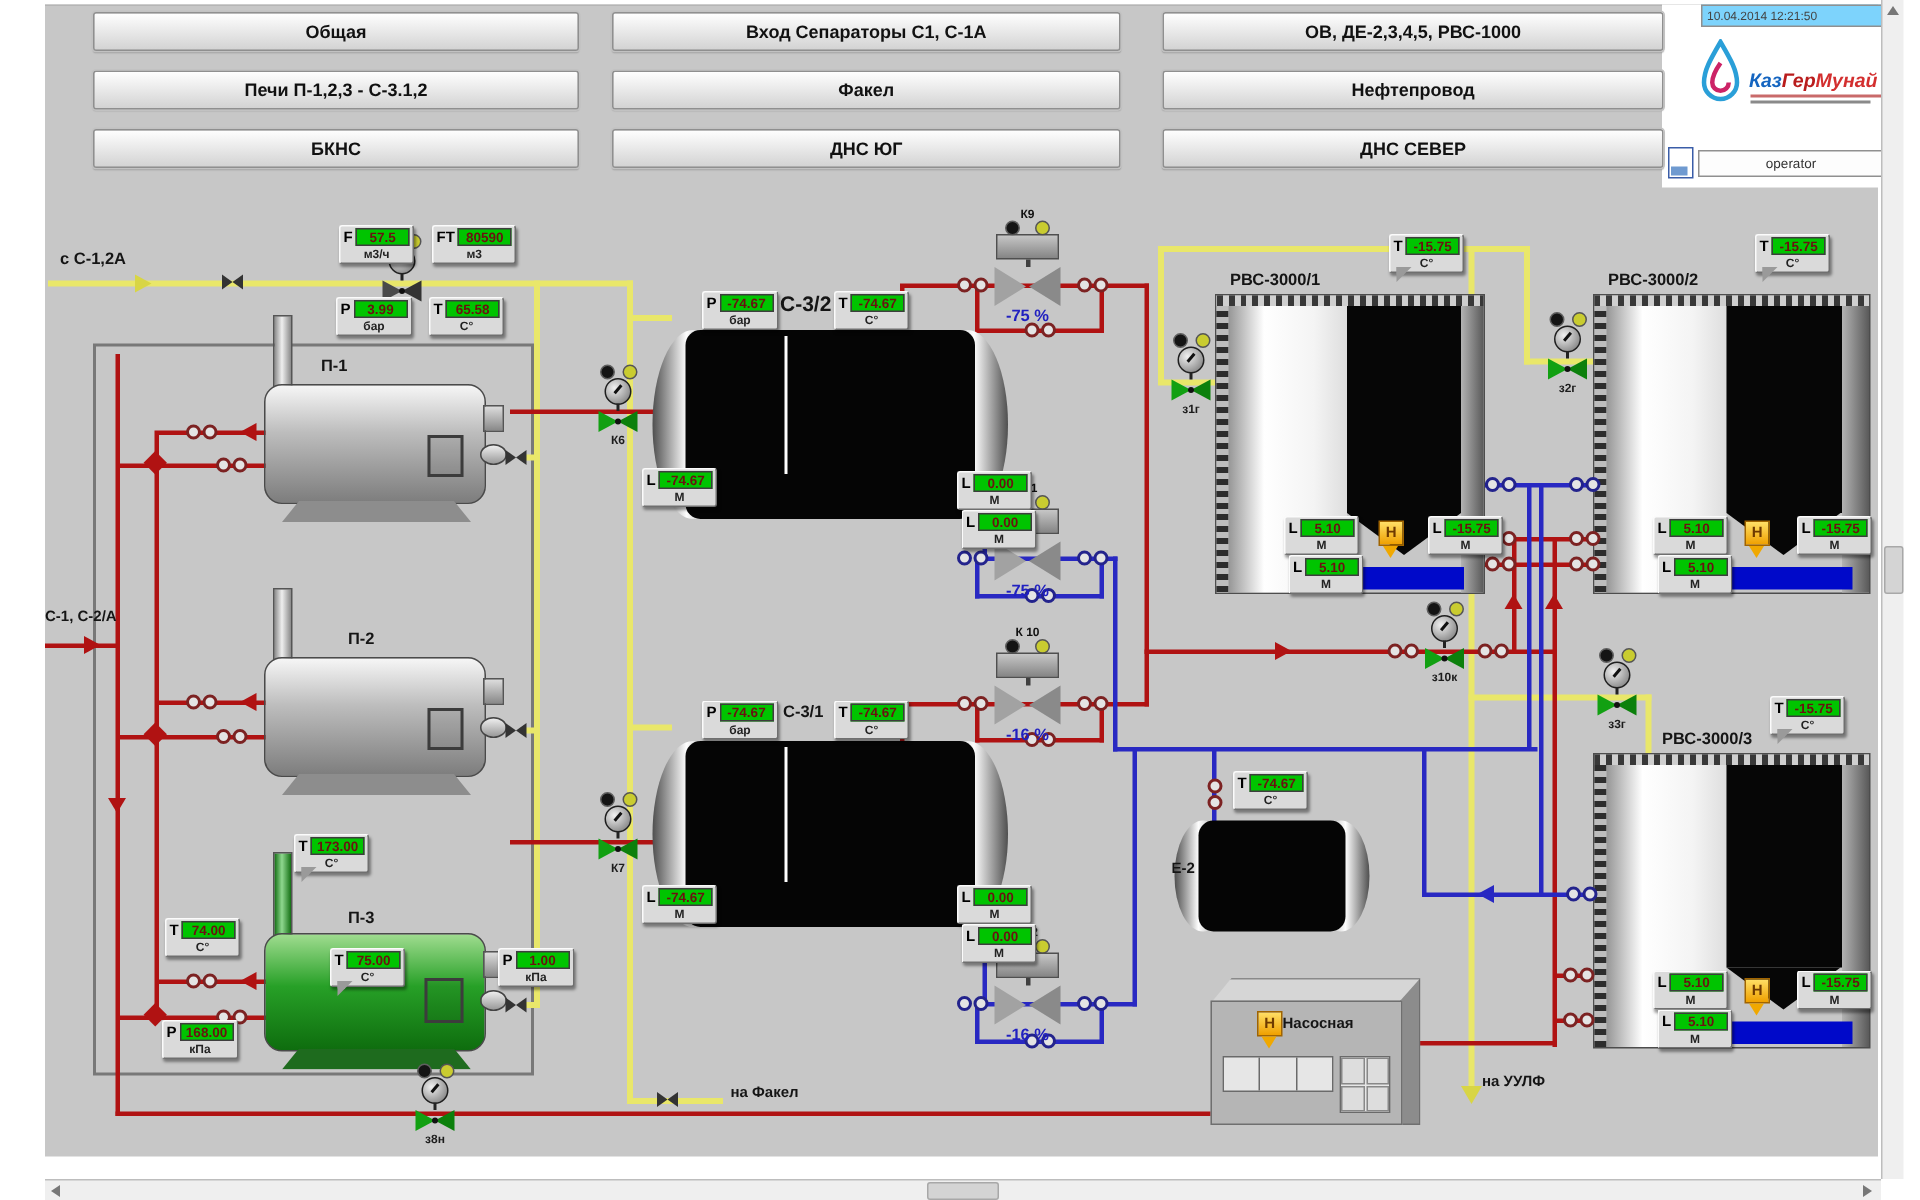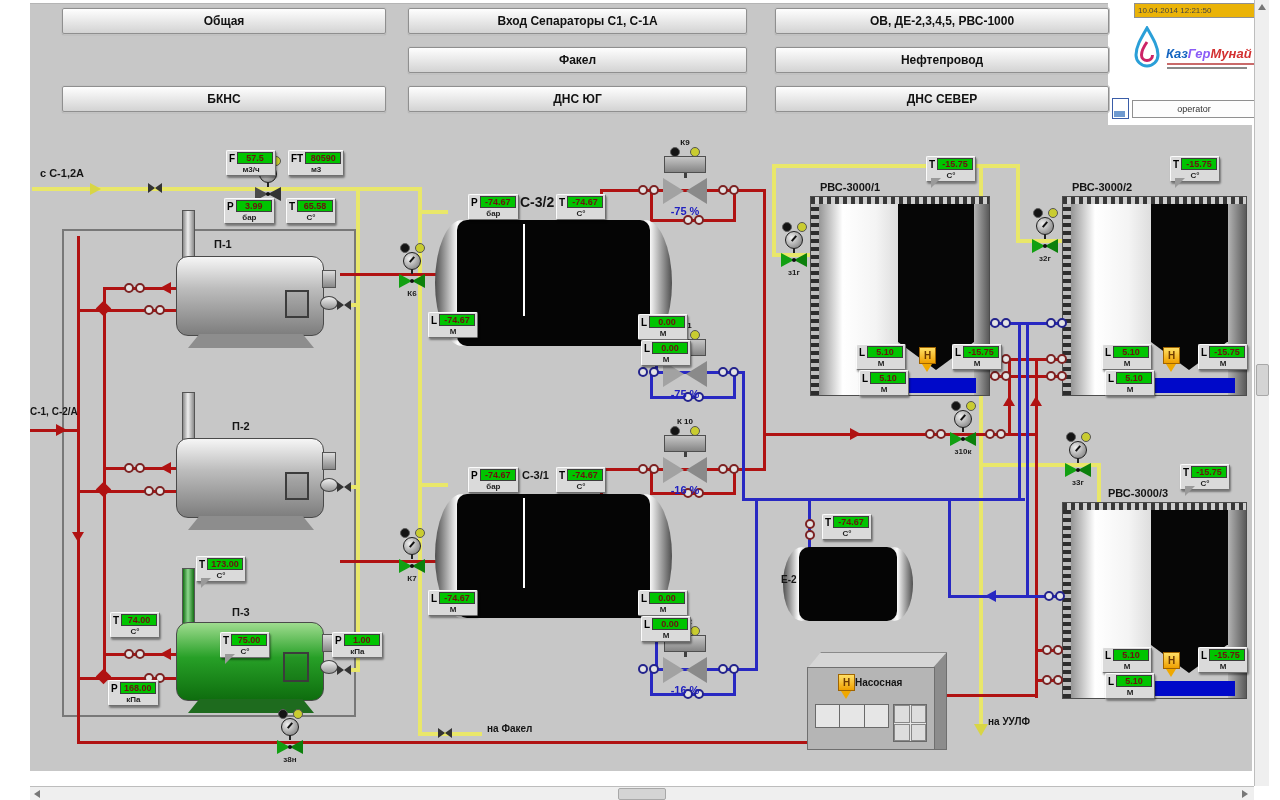--- a/index.html
+++ b/index.html
@@ -84,21 +84,21 @@
   .hiar{position:absolute;width:0;height:0;border-left:5px solid transparent;border-right:5px solid transparent;border-top:8px solid #f0a800;z-index:6}
   
   .ph-front{position:absolute;background:#b5b5b5;border:1px solid #6f6f6f;z-index:3}
   .ph-top{position:absolute;background:#d6d6d6;border:1px solid #8a8a8a;clip-path:polygon(0 100%,90% 100%,100% 0,10% 0);z-index:3}
   .ph-side{position:absolute;background:#8c8c8c;border:1px solid #6f6f6f;clip-path:polygon(0 16%,100% 0,100% 100%,0 100%);z-index:3}
   .ph-win{position:absolute;background:#e6e6e6;border:1px solid #6a6a6a;z-index:4;display:flex}
   .ph-win i{flex:1;border-right:1px solid #6a6a6a}
   .ph-grid{position:absolute;background:#e6e6e6;border:1px solid #6a6a6a;z-index:4;display:grid;grid-template-columns:1fr 1fr;grid-template-rows:1fr 1fr;gap:1px}
   .ph-grid b{background:#ddd;border:1px solid #888}
   
-  .tsbox{position:absolute;left:1134px;top:3px;width:122px;height:13px;background:#eab308;border:1px solid #909090;font-size:8px;color:#444;line-height:13px;padding-left:3px;z-index:10}
+  .tsbox{position:absolute;left:1134px;top:3px;width:122px;height:13px;background:#7dd3fc;border:1px solid #909090;font-size:8px;color:#444;line-height:13px;padding-left:3px;z-index:10}
   .white-corner{position:absolute;left:1108px;top:3px;width:160px;height:122px;background:#fff;z-index:8}
   .logo{position:absolute;left:1132px;top:26px;width:136px;height:70px;z-index:10;overflow:hidden}
   .logo-text{position:absolute;left:34px;top:20px;font-weight:bold;font-style:italic;font-size:13px;white-space:nowrap}
   .logo-sub1{position:absolute;left:35px;top:37px;width:92px;height:2px;background:#c96a6a}
   .logo-sub2{position:absolute;left:35px;top:41px;width:80px;height:2px;background:#8a8a8a}
   .opbox{position:absolute;left:1132px;top:100px;width:122px;height:16px;background:#fdfdfd;border:1px solid #909090;font-size:9px;color:#333;line-height:16px;text-align:center;z-index:10;cursor:text}
   .opicon{position:absolute;left:1112px;top:98px;width:15px;height:19px;background:#fff;border:1px solid #3a5da8;z-index:10}
   .opicon:after{content:'';position:absolute;left:1px;bottom:1px;width:11px;height:6px;background:#6f9ad0}
   
   .sbv{position:absolute;left:1254px;top:0;width:14px;height:786px;background:#efefef;border-left:1px solid #bdbdbd;z-index:11}
@@ -106,20 +106,21 @@
   .sb-thumb{position:absolute;background:#d4d4d4;border:1px solid #a8a8a8;border-radius:2px}
   .sb-ar{position:absolute;width:0;height:0}
 </style>
 </head>
 <body>
 <div id="page">
 
 <div id="canvas">
 
   <div class="btn" style="left:32px;top:4px;width:322px">Общая</div>
+  <div class="btn" style="left:32px;top:43px;width:322px">Печи П-1,2,3 - С-3.1,2</div>
   <div class="btn" style="left:32px;top:82px;width:322px">БКНС</div>
   <div class="btn" style="left:378px;top:4px;width:337px">Вход Сепараторы С1, С-1А</div>
   <div class="btn" style="left:378px;top:43px;width:337px">Факел</div>
   <div class="btn" style="left:378px;top:82px;width:337px">ДНС ЮГ</div>
   <div class="btn" style="left:745px;top:4px;width:332px">ОВ, ДЕ-2,3,4,5, РВС-1000</div>
   <div class="btn" style="left:745px;top:43px;width:332px">Нефтепровод</div>
   <div class="btn" style="left:745px;top:82px;width:332px">ДНС СЕВЕР</div>
 
   <div class="frame" style="left:32px;top:225px;width:290px;height:484px"></div>
 
@@ -806,21 +807,21 @@
 
 </div>
 
 <div class="white-corner"></div>
 <div class="tsbox">10.04.2014 12:21:50</div>
 <div class="logo">
   <svg width="30" height="46" viewBox="0 0 30 46">
     <path d="M15 2 C8 14 4 21 4 29 a11 11 0 0 0 22 0 C26 21 22 14 15 2 Z" fill="none" stroke="#2a9fd8" stroke-width="3"></path>
     <path d="M15 16 c-3.5 5 -5.5 9 -5.5 13 a5.5 5.5 0 0 0 11 0" fill="none" stroke="#cc2366" stroke-width="3"></path>
   </svg>
-  <span class="logo-text"><span style="color:#1565c0">Каз</span><span style="color:#8b5cf6">Гер</span><span style="color:#d32f2f">Мунай</span></span>
+  <span class="logo-text"><span style="color:#1565c0">Каз</span><span style="color:#b91c1c">Гер</span><span style="color:#d32f2f">Мунай</span></span>
   <span class="logo-sub1"></span>
   <span class="logo-sub2"></span>
 </div>
 <div class="opicon"></div>
 <div class="opbox">operator</div>
 
 <div class="sbv">
   <div class="sb-ar" style="left:3px;top:4px;border-left:4px solid transparent;border-right:4px solid transparent;border-bottom:6px solid #777"></div>
   <div class="sb-thumb" style="left:1px;top:364px;width:11px;height:30px"></div>
 </div>

